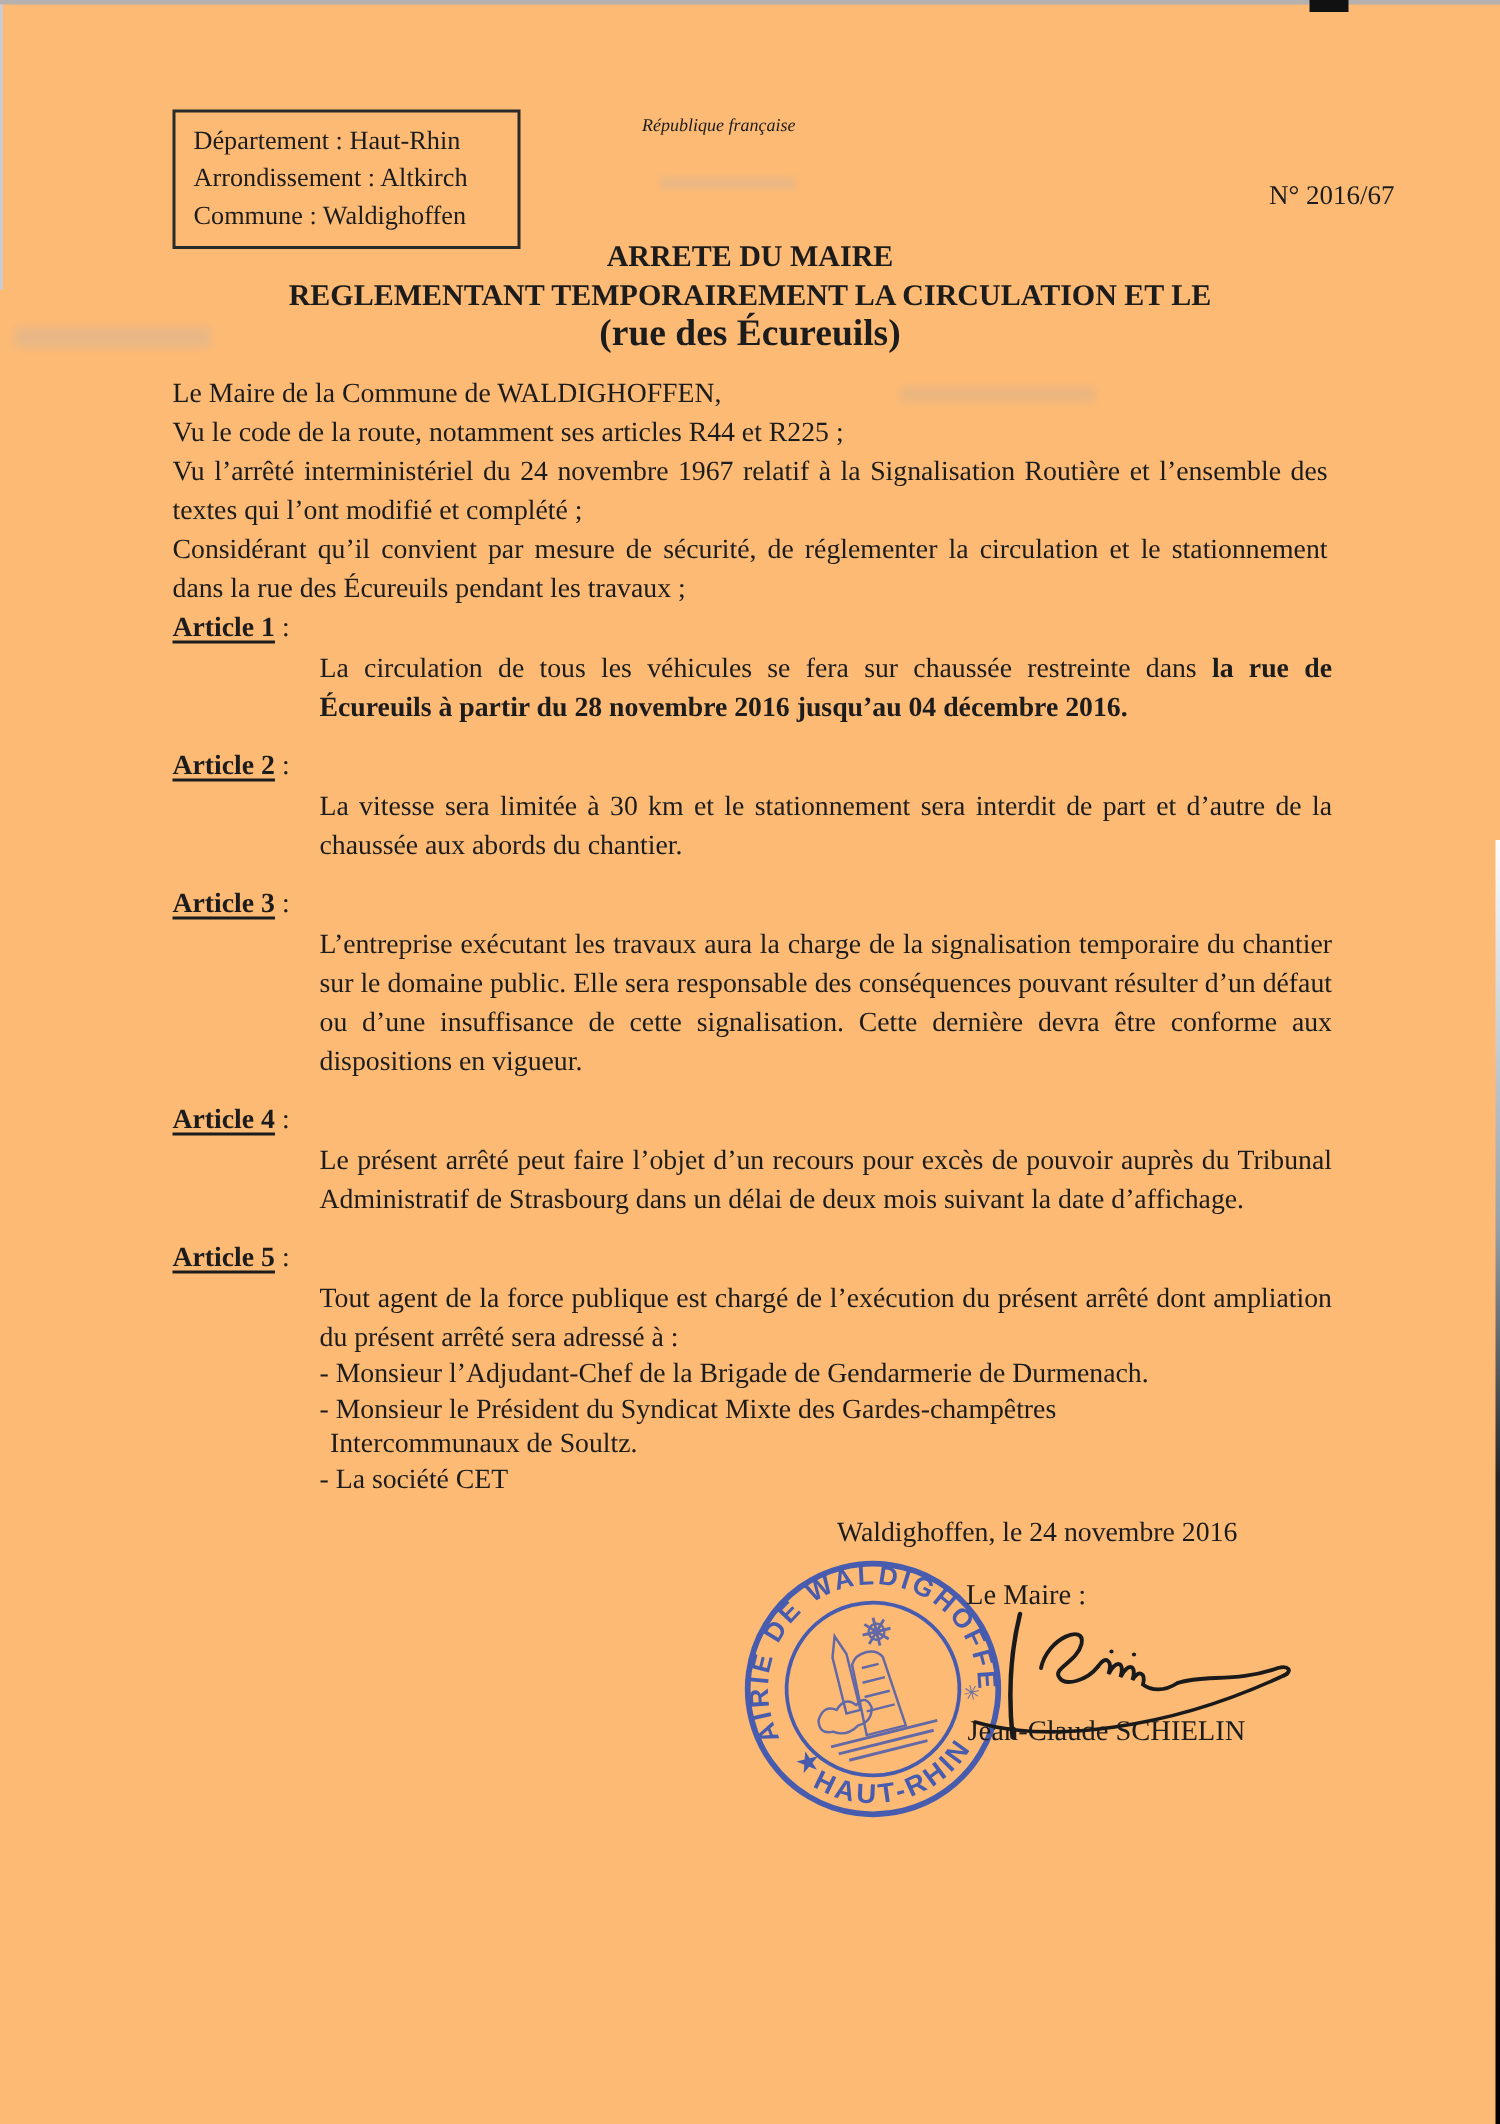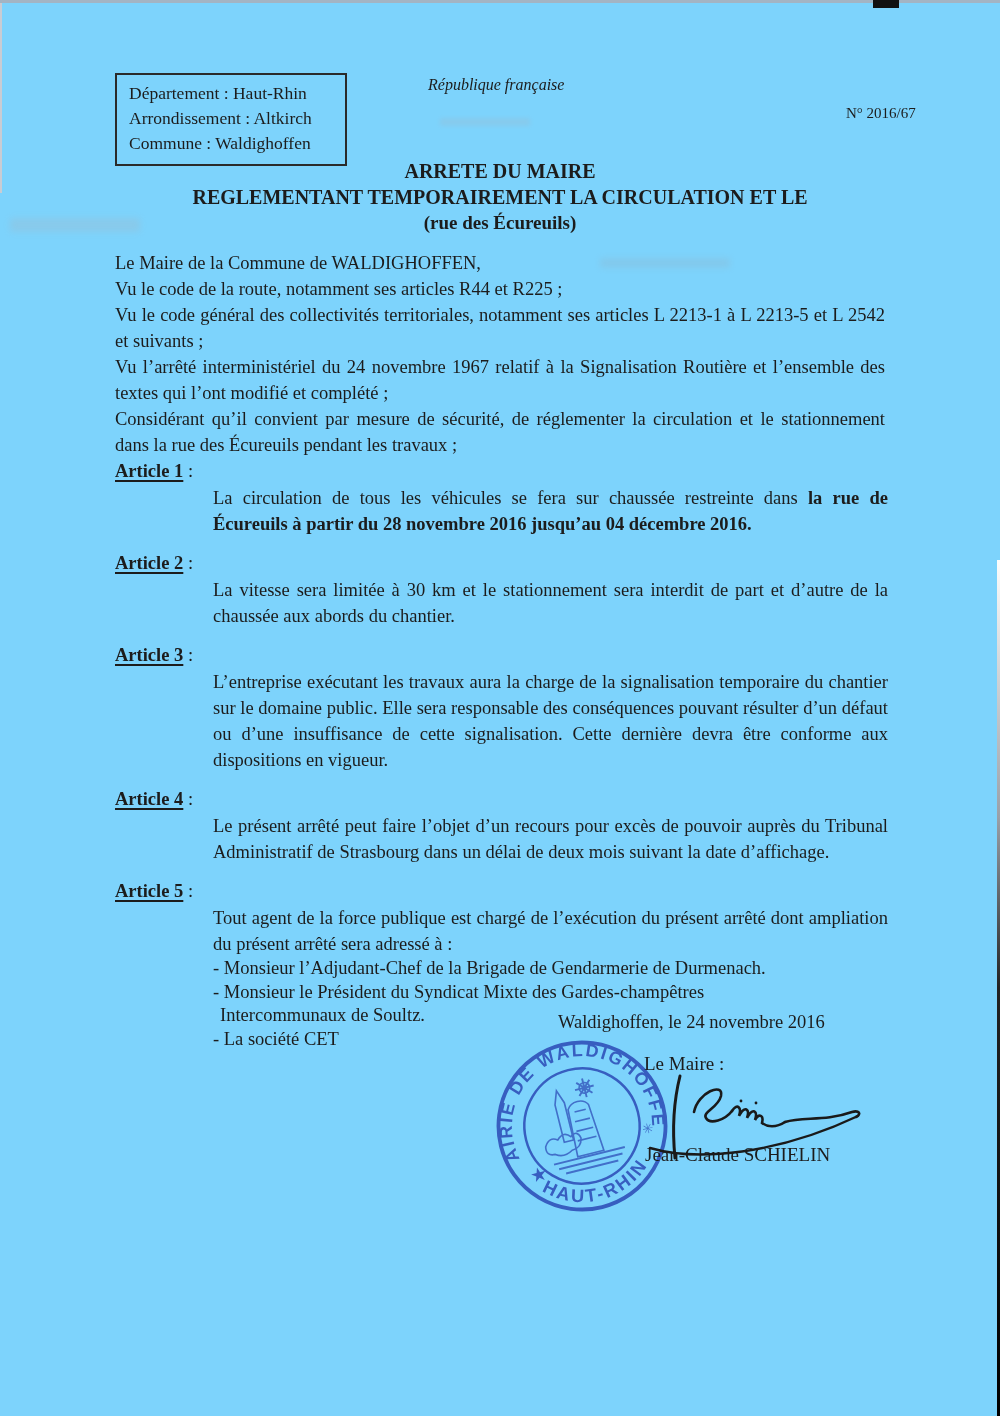--- a/index.html
+++ b/index.html
@@ -1,47 +1,47 @@
 <!DOCTYPE html>
 <html><head>
 <meta charset="utf-8">
 <style>
   html,body{margin:0;padding:0;background:#e8e8e8;}
   .page{
     position:relative;
     width:1000px;height:1416px;
     margin:0 auto;
-    background:#7dd3fc;
+    background:#fdba74;
     overflow:hidden;
     font-family:"Liberation Serif","DejaVu Serif",serif;
     color:#1c1c1c;
   }
   
   .scan-top{position:absolute;top:0;left:0;width:100%;height:3px;background:#a9aeb8;opacity:.85;}
   .scan-top-dark{position:absolute;top:0;left:873px;width:26px;height:8px;background:#111;}
   .scan-left{position:absolute;top:3px;left:0;width:2px;height:190px;background:#c9ccd3;}
   .scan-right{position:absolute;top:560px;right:0;width:3px;height:856px;
     background:linear-gradient(#fdfdfc,#9aa0a8 30%,#222 50%,#000);}
   .smudge1{position:absolute;top:218px;left:10px;width:130px;height:14px;background:#aab0ba;opacity:.25;filter:blur(3px);}
   .smudge2{position:absolute;top:258px;left:600px;width:130px;height:10px;background:#9aa2ae;opacity:.2;filter:blur(3px);}
   .smudge3{position:absolute;top:118px;left:440px;width:90px;height:8px;background:#a7adb8;opacity:.22;filter:blur(2px);}
 
   
   .dept-box{
     position:absolute;left:115px;top:73px;width:204px;
     border:2px solid #2a2a2a;padding:6px 12px 8px 12px;
     font-size:17.5px;line-height:25px;white-space:nowrap;
   }
-  .republic{position:absolute;left:428px;top:76px;font-style:italic;font-size:16px;}
-  .doc-number{position:absolute;left:846px;top:105px;font-size:15px;}
+  .republic{position:absolute;left:428px;top:76px;font-style:italic;font-size:12px;}
+  .doc-number{position:absolute;left:846px;top:120px;font-size:18px;}
 
   
   .flow{position:absolute;left:0;top:158px;width:1000px;padding:0;}
   .title{ text-align:center;font-weight:700;font-size:20px;line-height:26px;}
-  .title .t4{font-size:19px;}
+  .title .t4{font-size:25px;}
   .preamble{margin:14px 115px 0 115px;width:770px;font-size:18.5px;line-height:26px;}
   .pre-line{margin:0;text-align:justify;}
   .decree-heading{text-align:center;font-weight:700;font-size:20px;letter-spacing:.5px;margin:9px 0 15px 0;}
   .articles{margin:0 112px 0 115px;font-size:18.5px;line-height:26px;}
   .article{display:flex;margin-bottom:13px;}
   .ahead{flex:0 0 98px;white-space:nowrap;}
   .alabel{font-weight:700;text-decoration:underline;text-underline-offset:3px;text-decoration-thickness:1.5px;}
   .abody{flex:1;text-align:justify;margin-top:27px;}
   .seg.b{font-weight:700;}
   .list-line{text-align:left;line-height:23.5px;}
@@ -87,21 +87,20 @@
   <div class="flow">
     <div class="title">
       <div>ARRETE DU MAIRE</div>
       <div>REGLEMENTANT TEMPORAIREMENT LA CIRCULATION ET LE</div>
       <div class="t4">(rue des Écureuils)</div>
     </div>
 
     <div class="preamble" id="preamble">
         <p class="pre-line">Le Maire de la Commune de WALDIGHOFFEN,</p>
         <p class="pre-line">Vu le code de la route, notamment ses articles R44 et R225 ;</p>
-        <p class="pre-line">Vu le code général des collectivités territoriales, notamment ses articles L 2213-1 à L 2213-5 et L 2542 et suivants ;</p>
         <p class="pre-line">Vu l’arrêté interministériel du 24 novembre 1967 relatif à la Signalisation Routière et l’ensemble des textes qui l’ont modifié et complété ;</p>
         <p class="pre-line">Considérant qu’il convient par mesure de sécurité, de réglementer la circulation et le stationnement dans la rue des Écureuils pendant les travaux ;</p>
       </div>
 
 
     <div class="articles" id="articles">
         <div class="article">
           <span class="ahead"><span class="alabel">Article 1</span> : </span>
           <div class="abody"><span class="seg">La circulation de tous les véhicules se fera sur chaussée restreinte dans </span><span class="seg b">la rue de Écureuils à partir du 28 novembre 2016 jusqu’au 04 décembre 2016.</span></div>
         </div>

